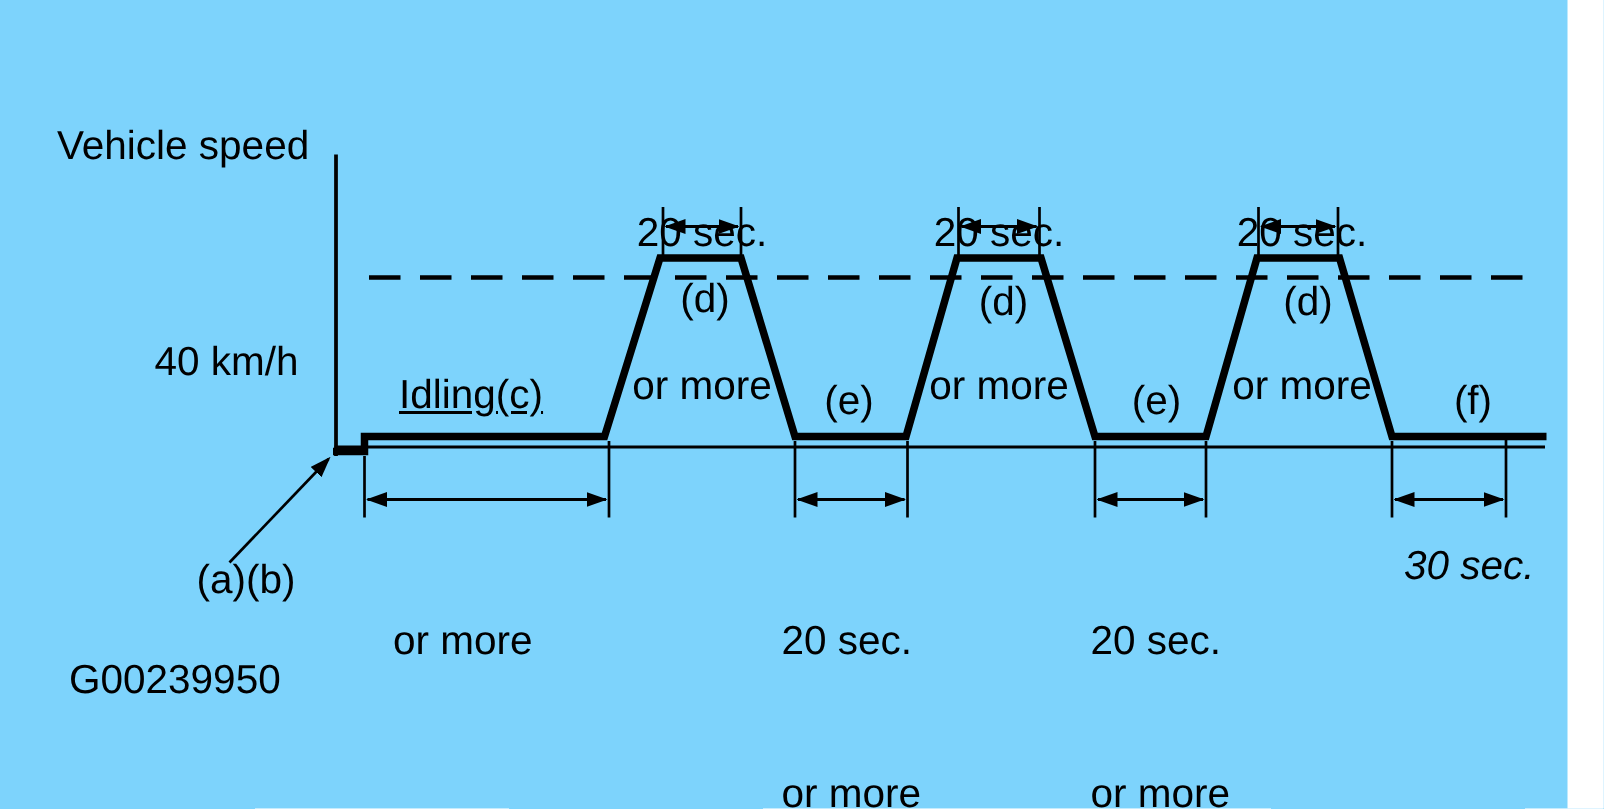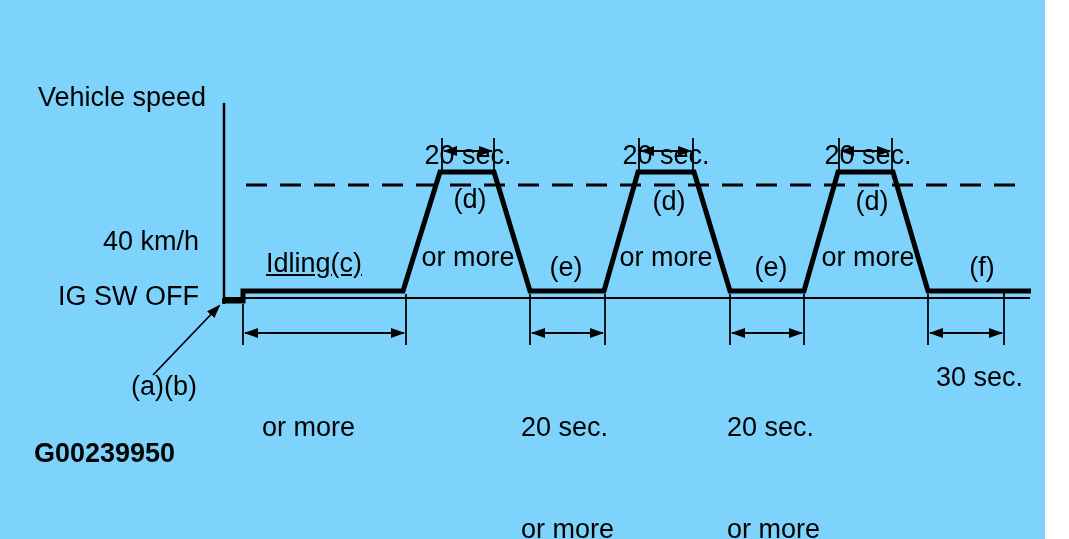--- a/index.html
+++ b/index.html
@@ -84,21 +84,20 @@
       <line x1="930" y1="333" x2="1002" y2="333" marker-start="url(#ah-l)" marker-end="url(#ah-r)"></line>
     </g>
   </svg>
 
   <div class="lbl" style="left:38px;top:80px;">Vehicle speed</div>
 
   <div class="lbl center" style="left:66px;top:156px;width:170px;">
     <span class="ln">40 km/h</span>
   </div>
 
-  <div class="lbl" style="left:58px;top:279px;">IG SW OFF</div>
 
   <div class="lbl" style="left:266px;top:246px;text-decoration:underline;">Idling(c)</div>
 
   <div class="lbl center" style="left:430px;top:182px;width:80px;">(d)</div>
   <div class="lbl center" style="left:629px;top:184px;width:80px;">(d)</div>
   <div class="lbl center" style="left:832px;top:184px;width:80px;">(d)</div>
 
   <div class="lbl center" style="left:526px;top:250px;width:80px;">(e)</div>
   <div class="lbl center" style="left:731px;top:250px;width:80px;">(e)</div>
   <div class="lbl center" style="left:942px;top:250px;width:80px;">(f)</div>
@@ -122,17 +121,17 @@
     <span class="ln">or more</span>
   </div>
   <div class="lbl" style="left:521px;top:342px;">
     <span class="ln">20 sec.</span>
     <span class="ln">or more</span>
   </div>
   <div class="lbl" style="left:727px;top:342px;">
     <span class="ln">20 sec.</span>
     <span class="ln">or more</span>
   </div>
-  <div class="lbl" style="left:936px;top:360px;">30 sec.</div>
+  <div class="lbl" style="left:936px;top:360px;font-style:italic;">30 sec.</div>
 
-  <div class="lbl" style="left:34px;top:436px;font-weight:bold;">G00239950</div>
+  <div class="lbl" style="left:46px;top:436px;">G00239950</div>
 
 </div>
 
 </body></html>

